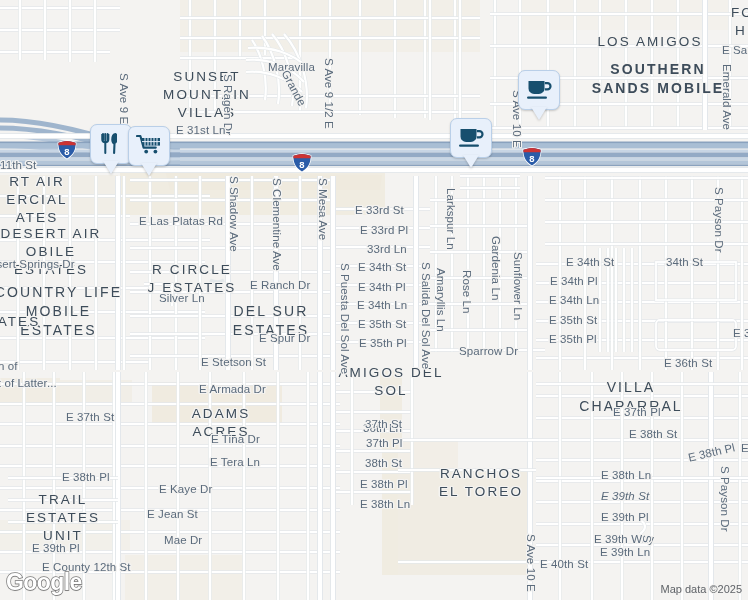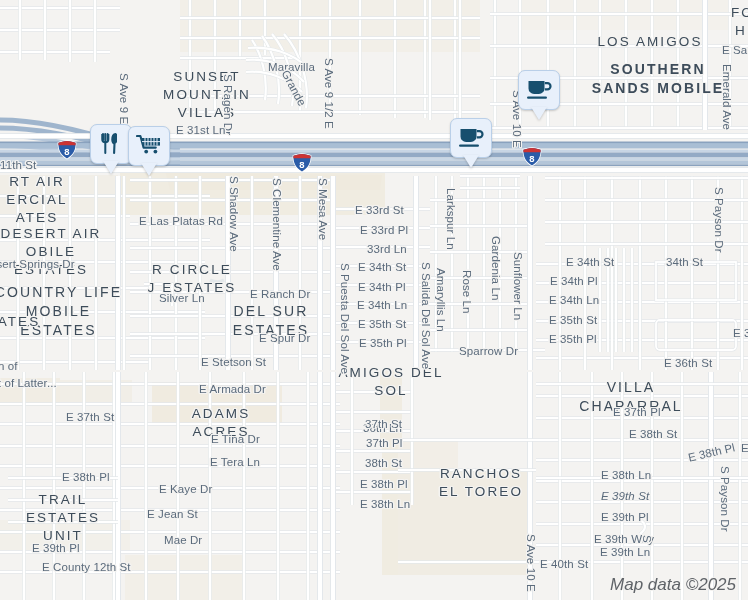--- a/index.html
+++ b/index.html
@@ -78,24 +78,23 @@
     position: absolute; left: 6px; bottom: 4px;
     font-size: 23px; font-weight: bold;
     font-family: "Liberation Sans", sans-serif;
     color: #ffffff;
     letter-spacing: -.6px;
     -webkit-text-stroke: 1.4px #7a7a7a;
     paint-order: stroke fill;
     text-shadow: 0 1px 1px rgba(0,0,0,.15);
   }
   #attribution {
-    position: absolute; right: 12px; bottom: 5px;
-    font-size: 17px; color: #5f6368;
+    position: absolute; right: 6px; bottom: 5px;
+    font-size: 11px; color: #5f6368;
     text-shadow: 1px 0 #f4f3f1, -1px 0 #f4f3f1, 0 1px #f4f3f1, 0 -1px #f4f3f1;
-    font-style: italic;
   }
 </style>
 </head>
 <body>
 
 <div id="map">
 
   <svg class="layer" viewBox="0 0 748 600">
     <defs>
       <style>
@@ -307,21 +306,21 @@
       <div class="lbl" style="left: 118px; top: 73px; writing-mode: vertical-rl;">S Ave 9 E</div>
       <div class="lbl" style="left: 222px; top: 74px; writing-mode: vertical-rl;">S Ragen Dr</div>
       <div class="lbl" style="left: 176px; top: 124px;">E 31st Ln</div>
       <div class="lbl" style="left: 0px; top: 159px;">11th St</div>
       <div class="lbl" style="left: 228px; top: 176px; writing-mode: vertical-rl;">S Shadow Ave</div>
       <div class="lbl" style="left: 271px; top: 178px; writing-mode: vertical-rl;">S Clementine Ave</div>
       <div class="lbl" style="left: 317px; top: 178px; writing-mode: vertical-rl;">S Mesa Ave</div>
       <div class="lbl" style="left: 139px; top: 215px;">E Las Platas Rd</div>
       <div class="lbl" style="left: -10px; top: 258px;">esert Springs Dr</div>
       <div class="lbl" style="left: 159px; top: 292px;">Silver Ln</div>
-      <div class="lbl" style="left: 250px; top: 288px;">E Ranch Dr</div>
+      <div class="lbl" style="left: 250px; top: 279px;">E Ranch Dr</div>
       <div class="lbl" style="left: 259px; top: 332px;">E Spur Dr</div>
       <div class="lbl" style="left: 201px; top: 356px;">E Stetson St</div>
       <div class="lbl" style="left: 199px; top: 383px;">E Armada Dr</div>
       <div class="lbl" style="left: 211px; top: 433px;">E Tina Dr</div>
       <div class="lbl" style="left: 210px; top: 456px;">E Tera Ln</div>
       <div class="lbl" style="left: 159px; top: 483px;">E Kaye Dr</div>
       <div class="lbl" style="left: 147px; top: 508px; text-align: right;">E Jean St</div>
       <div class="lbl" style="left: 164px; top: 534px;">Mae Dr</div>
       <div class="lbl" style="left: 66px; top: 411px;">E 37th St</div>
       <div class="lbl" style="left: 62px; top: 471px;">E 38th Pl</div>
@@ -439,14 +438,15 @@
           <svg width="26" height="22" viewBox="0 0 26 22">
             <path d="M2.5 2 h16 v7.4 a5.6 5.6 0 0 1 -5.6 5.6 h-4.8 A5.6 5.6 0 0 1 2.5 9.4 Z" fill="#174f6e"></path>
             <path d="M18.8 4.2 h2.6 a3.1 3.1 0 0 1 0 6.2 h-2.6" stroke="#174f6e" stroke-width="2.2" fill="none"></path>
             <rect x="1" y="17.4" width="20" height="2.4" rx="1.2" fill="#174f6e"></rect>
           </svg>
         </div>
         <div class="tail"></div>
       </div>
     </div>
 
+  <div id="google-logo">Google</div>
   <div id="attribution">Map data ©2025</div>
 </div>
 
 </body></html>

